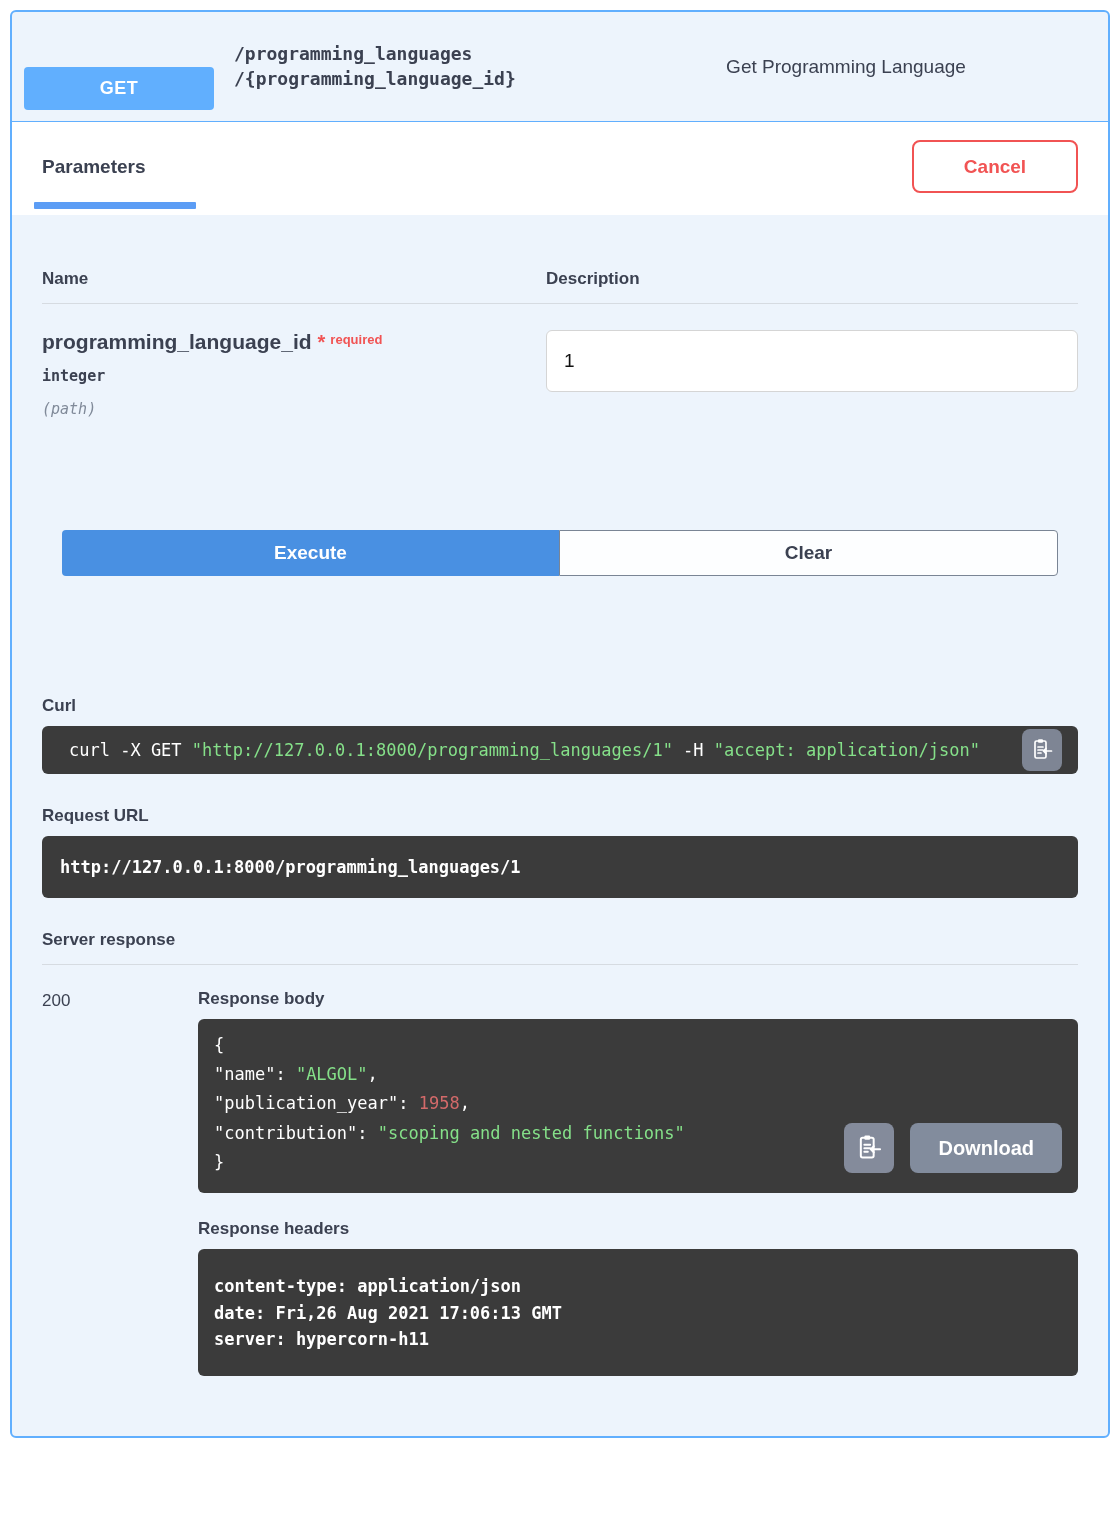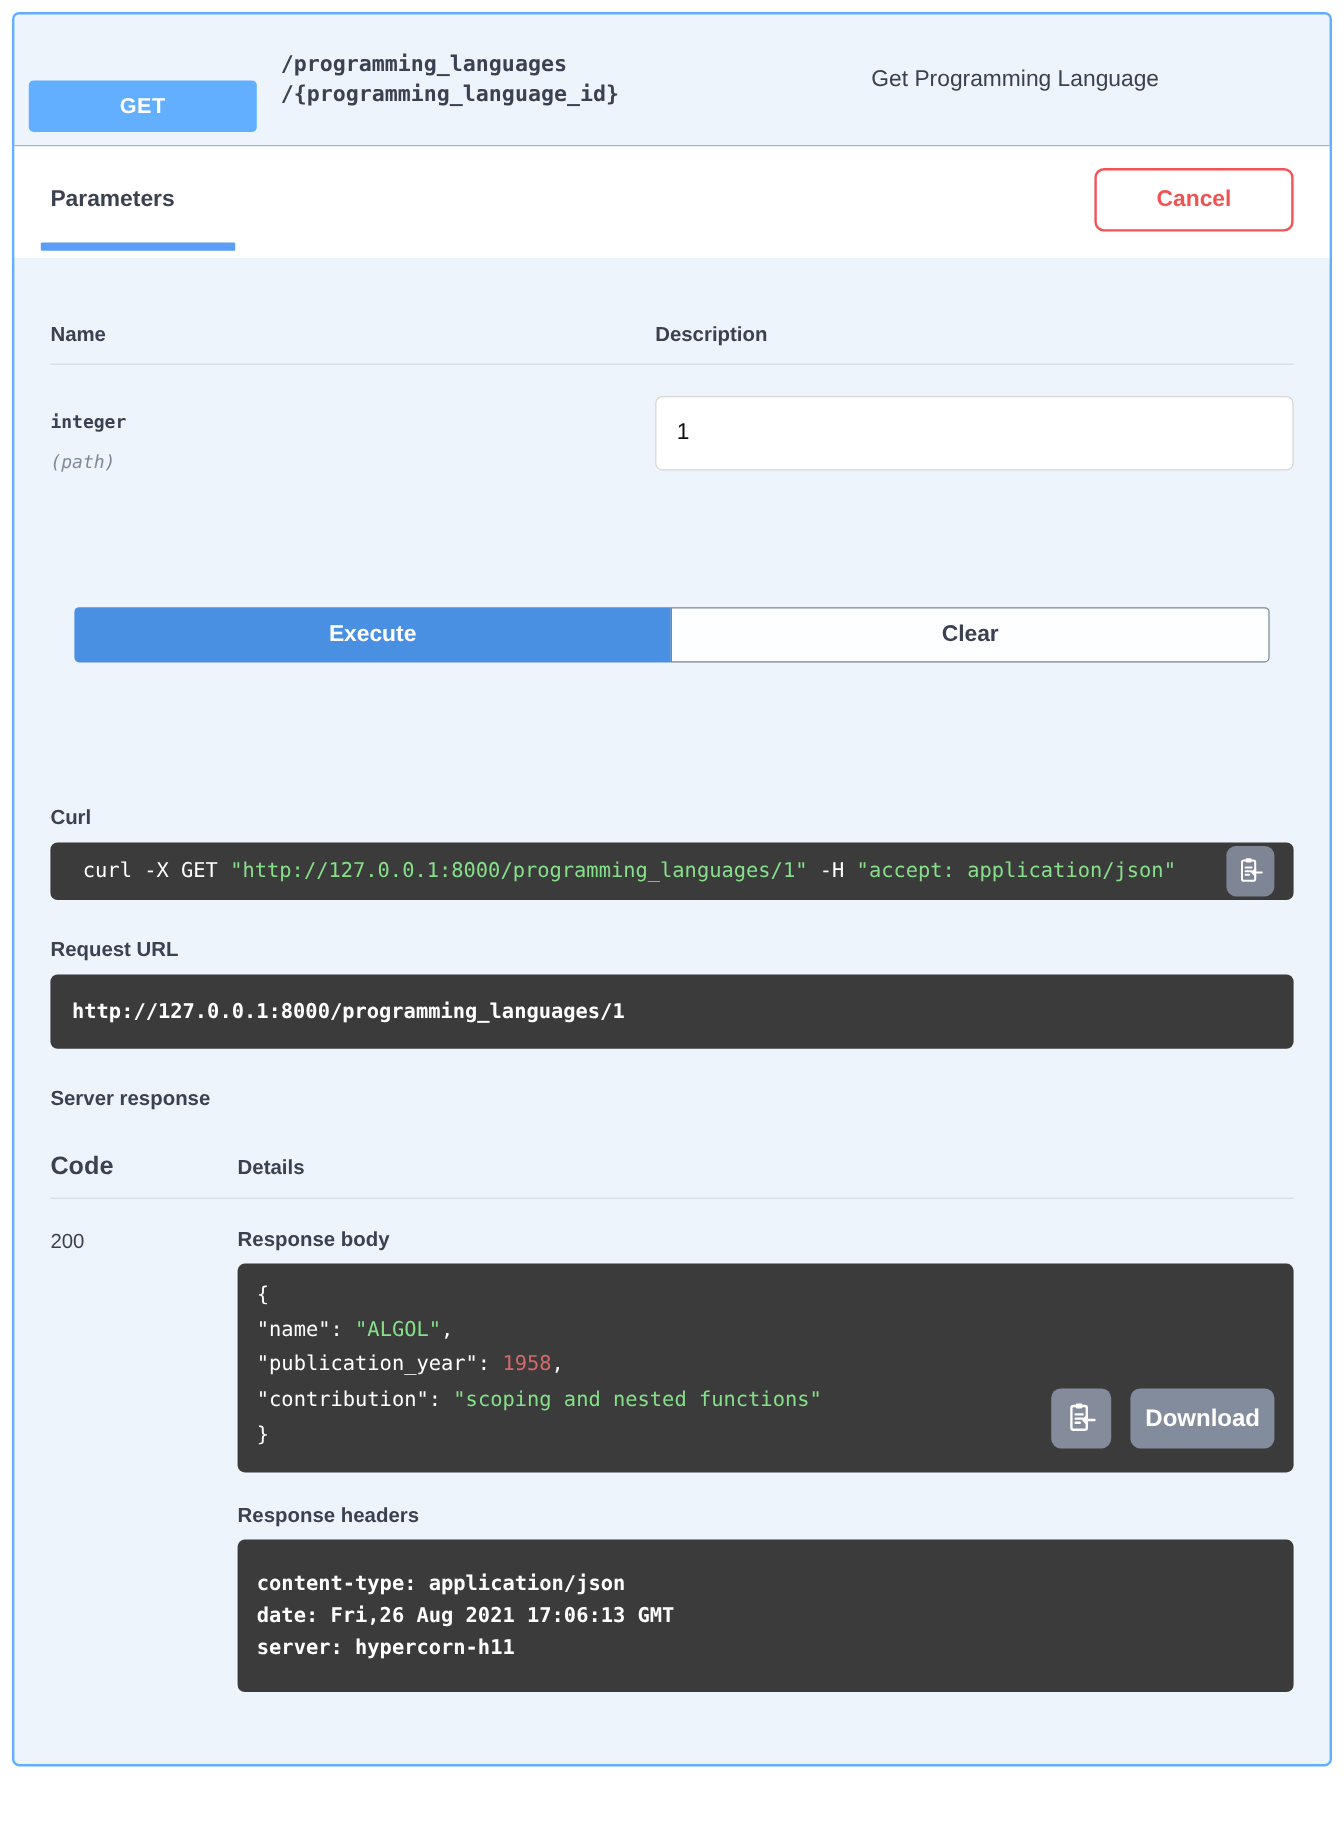--- a/index.html
+++ b/index.html
@@ -83,21 +83,21 @@
   .sr-row { display:flex; margin-top:24px; }
   .sr-code { width:156px; font-size:17px; padding-top:2px; }
   .sr-details { flex:1; }
 
   .body-block { position:relative; margin-top:10px; padding:12px 16px 16px;
                 line-height:1.72; }
   .body-actions { position:absolute; right:16px; bottom:20px; display:flex; gap:16px; }
   .copy-btn2 { width:50px; height:50px; background:rgba(136,143,160,.95); border:none;
                border-radius:8px; display:flex; align-items:center; justify-content:center;
                cursor:pointer; }
-  .download-btn { height:50px; padding:0 12px; background:#828c9d; border:none;
+  .download-btn { height:50px; padding:0 28px; background:#828c9d; border:none;
                   border-radius:8px; color:#fff; font-weight:bold; font-size:20px;
                   font-family:"Liberation Sans", sans-serif; cursor:pointer; }
   .headers-block { margin-top:10px; padding:24px 16px; font-weight:bold; line-height:1.55; }
 </style>
 </head>
 <body>
 
 <div class="page">
   <div class="opblock">
 
@@ -115,20 +115,23 @@
 
     <div class="params-section">
       <div class="p-head">
         <div class="col-name">Name</div>
         <div class="col-desc">Description</div>
       </div>
       <div class="divider"></div>
 
       <div class="param-row">
         <div class="param-left">
+          <div>
+            <span class="param-name">programming_language_id</span><span class="req-star">*</span><span class="req-label">required</span>
+          </div>
           <div class="param-type">integer</div>
           <div class="param-loc">(path)</div>
         </div>
         <div class="param-right">
           <input class="param-input" value="1" style="">
         </div>
       </div>
 
       <div class="execute-row">
         <button class="execute-btn">Execute</button>
@@ -156,24 +159,20 @@
         </button>
       </div>
 
       <div class="block-label mt32">Request URL</div>
       <div class="dark url-block">
         <span>http://127.0.0.1:8000/programming_languages/1</span>
       </div>
 
       <div class="block-label mt32">Server response</div>
 
-      <div class="sr-head">
-        <div class="sr-code-h">Code</div>
-        <div class="sr-det-h">Details</div>
-      </div>
       <div class="divider"></div>
 
       <div class="sr-row">
         <div class="sr-code">200</div>
         <div class="sr-details">
 
           <div class="block-label">Response body</div>
           <div class="dark body-block">
             <div>
                 <div><span style="color: rgb(255, 255, 255);">{</span></div>

